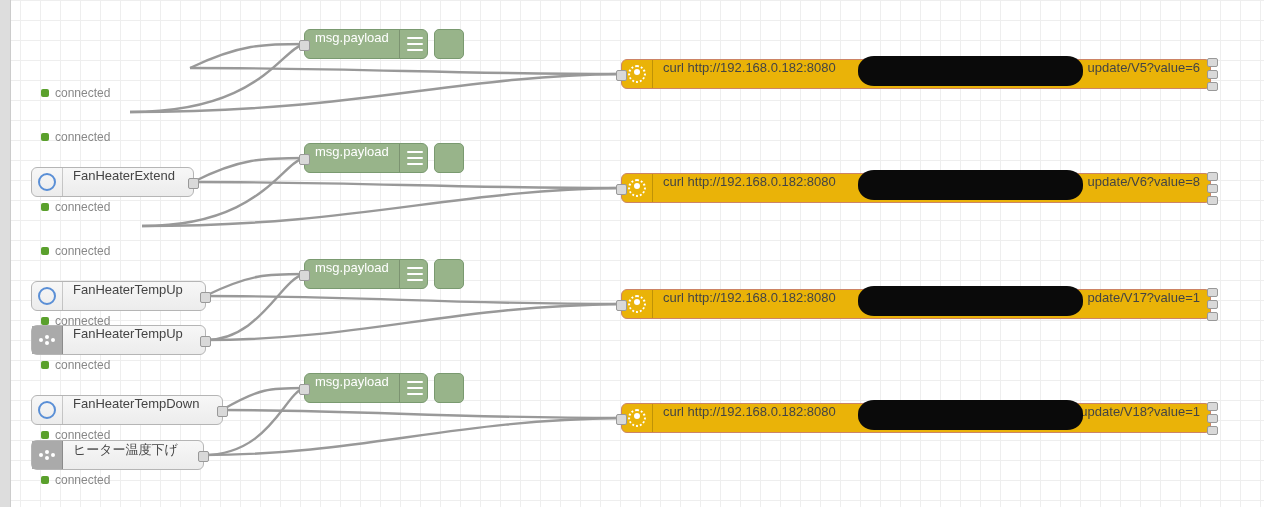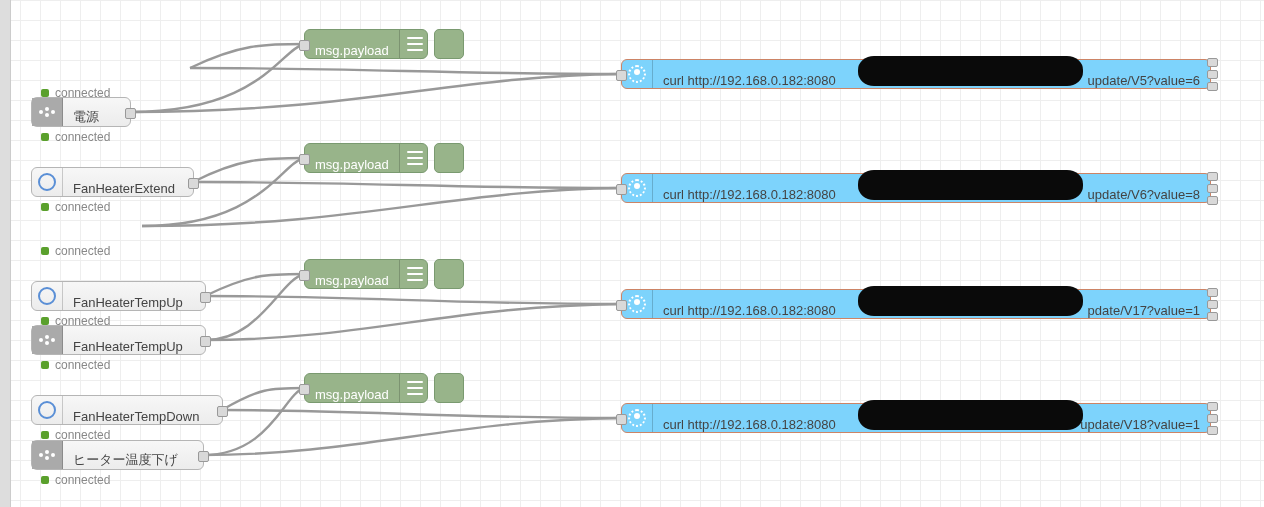--- a/index.html
+++ b/index.html
@@ -4,27 +4,27 @@
 <style>
   html,body{margin:0;padding:0;width:1264px;height:507px;overflow:hidden;background:#fff;font-family:Helvetica,Arial,sans-serif;font-size:13px;color:#444}
   .canvas{position:relative;width:1264px;height:507px}
   
   .grid::before{content:"";position:absolute;inset:0;
     background-image:linear-gradient(#eee 1px,transparent 1px),linear-gradient(90deg,#eee 1px,transparent 1px);
     background-size:20px 20px;background-position:0 0;}
   .leftbar{position:absolute;left:0;top:0;width:10px;height:507px;background:#ddd;border-right:1px solid #ccc}
   svg.wires{position:absolute;inset:0;pointer-events:none}
   .wire{fill:none;stroke:#999;stroke-width:2.4}
-  .node{position:absolute;box-sizing:border-box;height:30px;border-radius:6px;display:flex;align-items:flex-end;border:1px solid #999}
+  .node{position:absolute;box-sizing:border-box;height:30px;border-radius:6px;display:flex;align-items:flex-start;border:1px solid #999}
   .node .iconbox{flex:0 0 30px;height:28px;display:flex;align-items:center;justify-content:center;border-right:1px solid rgba(0,0,0,.18)}
   .node .label{padding:0 10px;white-space:nowrap;color:#444}
   .node.gray{background:linear-gradient(#f7f7f7,#ececec);border-color:#b5b5b5}
   .node.green{background:#98b48a;border-color:#7a9a70}
   .node.green .label{color:#fff}
-  .node.orange{background:#7dd3fc;border-color:#cc8466}
+  .node.orange{background:#eab308;border-color:#cc8466}
   .node.orange .label{color:#444}
   .sq{position:absolute;width:28px;height:28px;border-radius:5px;background:#98b48a;border:1px solid #7a9a70}
   .list-icon{width:16px;height:14px;display:flex;flex-direction:column;justify-content:space-between}
   .list-icon span{height:2px;background:#fff;border-radius:1px}
   .status{position:absolute;display:flex;align-items:center;gap:6px;color:#888;font-size:12px}
   .status .led{width:8px;height:8px;border-radius:2px;background:#5aa02c}
   .port{position:absolute;width:9px;height:9px;background:#d9d9d9;border:1px solid #999;border-radius:2px}
   .port.out{right:-6px}
   .port.in{left:-6px}
   .triport{position:absolute;right:-6px;width:9px;display:flex;flex-direction:column;gap:3px}
@@ -78,32 +78,20 @@
         </div>
     </div>
   </div>
   <div class="sq" style="left:434px;top:29px"></div>
 
   <div class="status" style="left:41px;top:86px">
       <div class="led"></div>
       <span>connected</span>
     </div>
 
-  <div class="node gray" style="left:31px;top:97px;width:100px">
-    <div class="iconbox" style="background:#aaa">
-      <div class="ico-google">
-          <span style="left:0;top:3px"></span>
-          <span style="left:6px;top:0"></span>
-          <span style="left:6px;top:6px"></span>
-          <span style="left:12px;top:3px"></span>
-        </div>
-    </div>
-    <span class="label">電源</span>
-    <div class="port out" style="top:10px"></div>
-  </div>
   <div class="status" style="left:41px;top:130px">
       <div class="led"></div>
       <span>connected</span>
     </div>
 
   <div class="node orange" style="left:621px;top:59px;width:590px">
     <div class="port in" style="top:10px"></div>
     <div class="iconbox">
         <div class="ico-gear"></div>
       </div>

